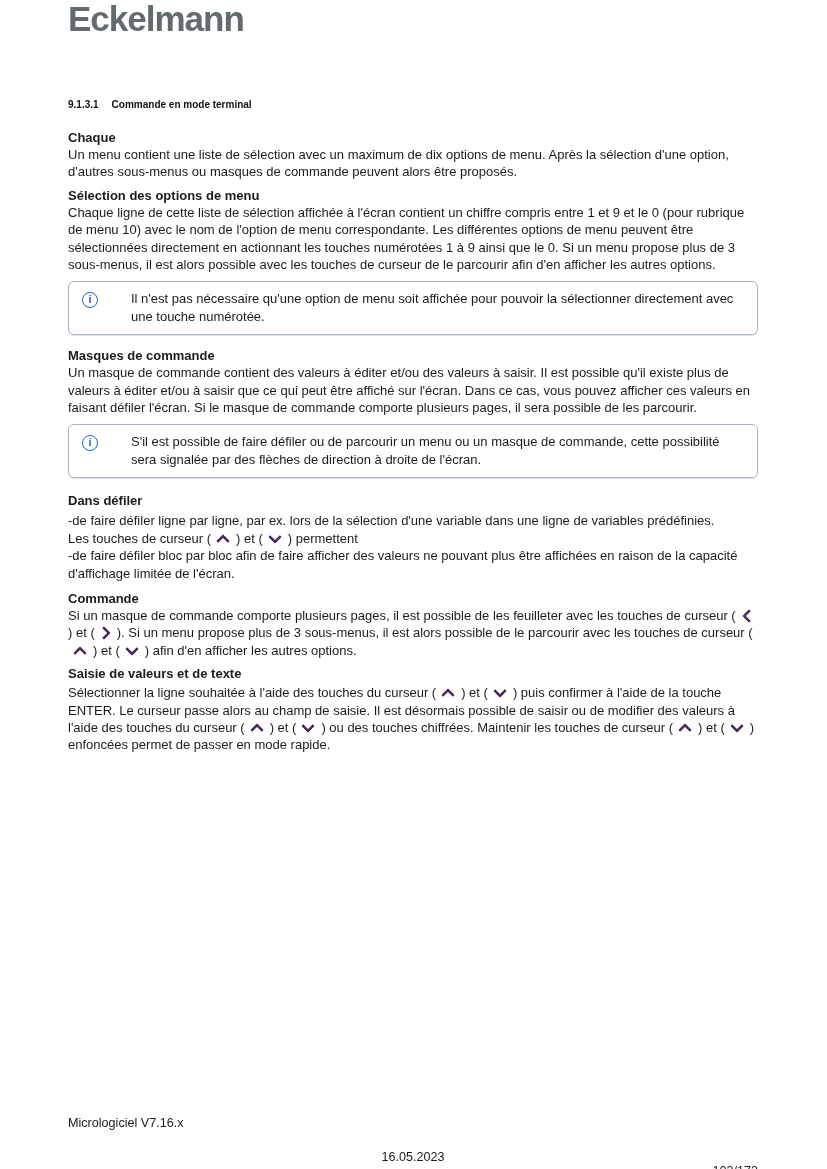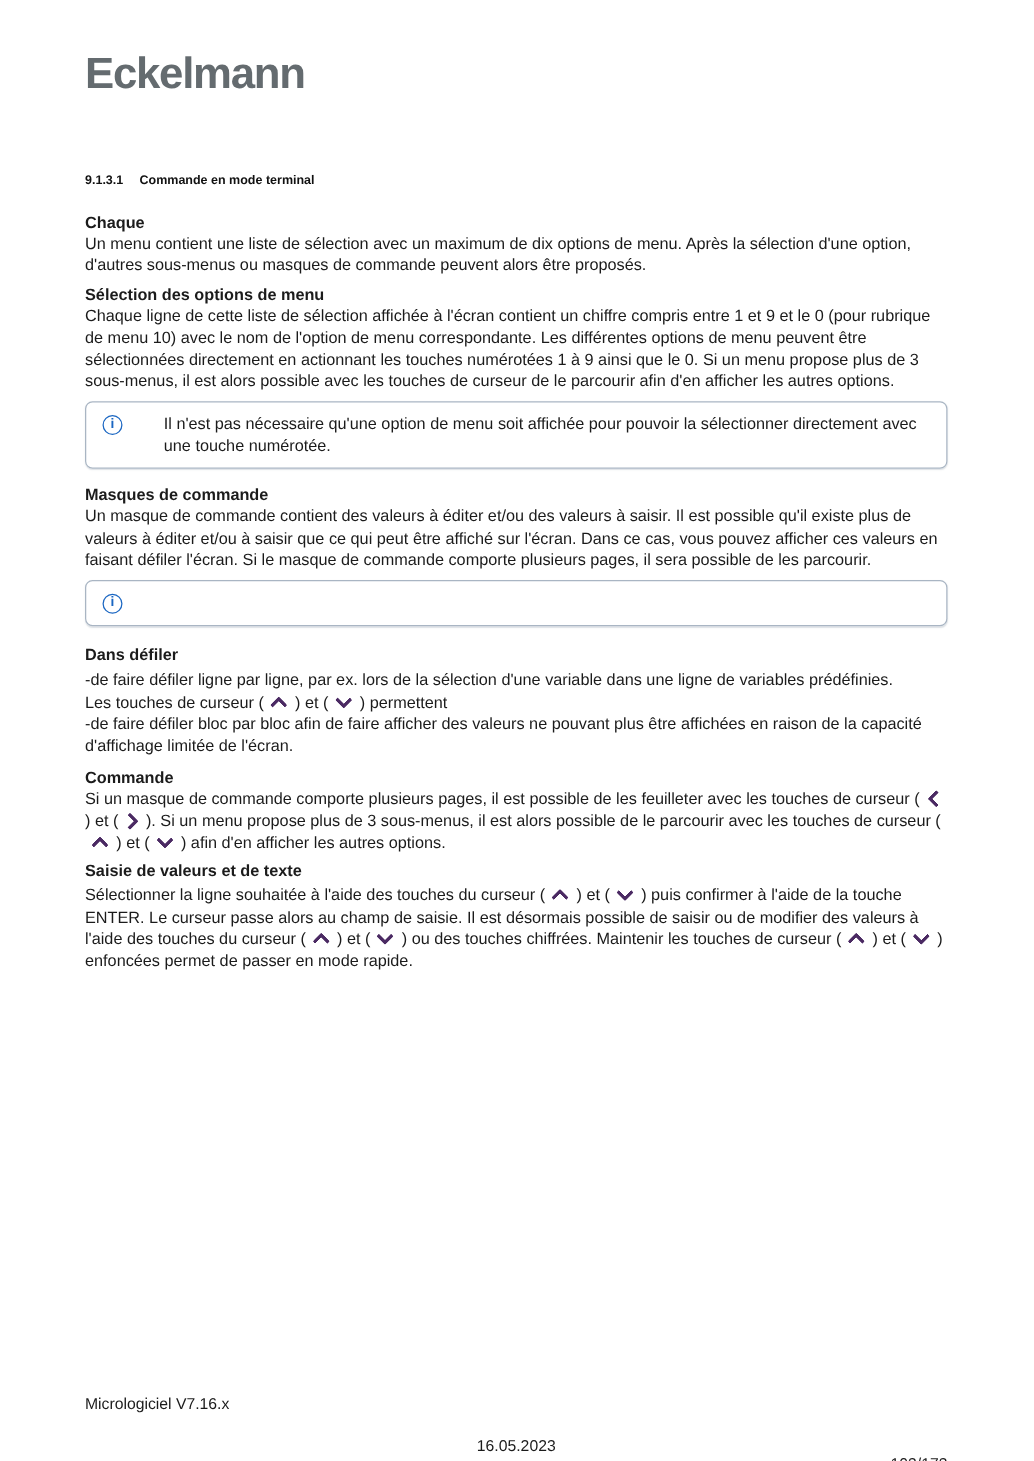--- a/index.html
+++ b/index.html
@@ -10,21 +10,20 @@
     background:#ffffff;
     font-family:"Liberation Sans","DejaVu Sans",sans-serif;
     color:#1b1b1b;
     overflow:hidden;
   }
   .content{
     position:absolute;
     left:68px; right:69px; top:0;
   }
   .logo{
-    padding-top:40px;
     font-size:35px;
     font-weight:bold;
     letter-spacing:-1px;
     color:#646b6f;
     line-height:38px;
   }
   h1.title{
     margin:58px 0 0 0;
     font-size:10px;
     font-weight:bold;
@@ -129,20 +128,21 @@
     <div class="infobox">
       <span class="info-icon">i</span>
       <p class="para">Il n'est pas nécessaire qu'une option de menu soit affichée pour pouvoir la sélectionner directement avec une touche numérotée.</p>
     </div>
 
     <div class="h3 h-masques">Masques de commande</div>
     <p class="para">Un masque de commande contient des valeurs à éditer et/ou des valeurs à saisir. Il est possible qu'il existe plus de valeurs à éditer et/ou à saisir que ce qui peut être affiché sur l'écran. Dans ce cas, vous pouvez afficher ces valeurs en faisant défiler l'écran. Si le masque de commande comporte plusieurs pages, il sera possible de les parcourir.</p>
 
     <div class="infobox">
       <span class="info-icon">i</span>
+      <p class="para">S'il est possible de faire défiler ou de parcourir un menu ou un masque de commande, cette possibilité sera signalée par des flèches de direction à droite de l'écran.</p>
     </div>
 
     <div class="h3 h-defiler">Dans défiler</div>
     <p class="para">-de faire défiler ligne par ligne, par ex. lors de la sélection d'une variable dans une ligne de variables prédéfinies.</p>
     <p class="para">Les touches de curseur (<span class="chev chevron-up-icon"></span>) et (<span class="chev chevron-down-icon"></span>) permettent</p>
     <p class="para">-de faire défiler bloc par bloc afin de faire afficher des valeurs ne pouvant plus être affichées en raison de la capacité d'affichage limitée de l'écran.</p>
 
     <div class="h3 h-parcourir">Commande</div>
     <p class="para">Si un masque de commande comporte plusieurs pages, il est possible de les feuilleter avec les touches de curseur (<span class="chev chevron-left-icon"></span>) et (<span class="chev chevron-right-icon"></span>). Si un menu propose plus de 3 sous-menus, il est alors possible de le parcourir avec les touches de curseur (<span class="chev chevron-up-icon"></span>) et (<span class="chev chevron-down-icon"></span>) afin d'en afficher les autres options.</p>
 

